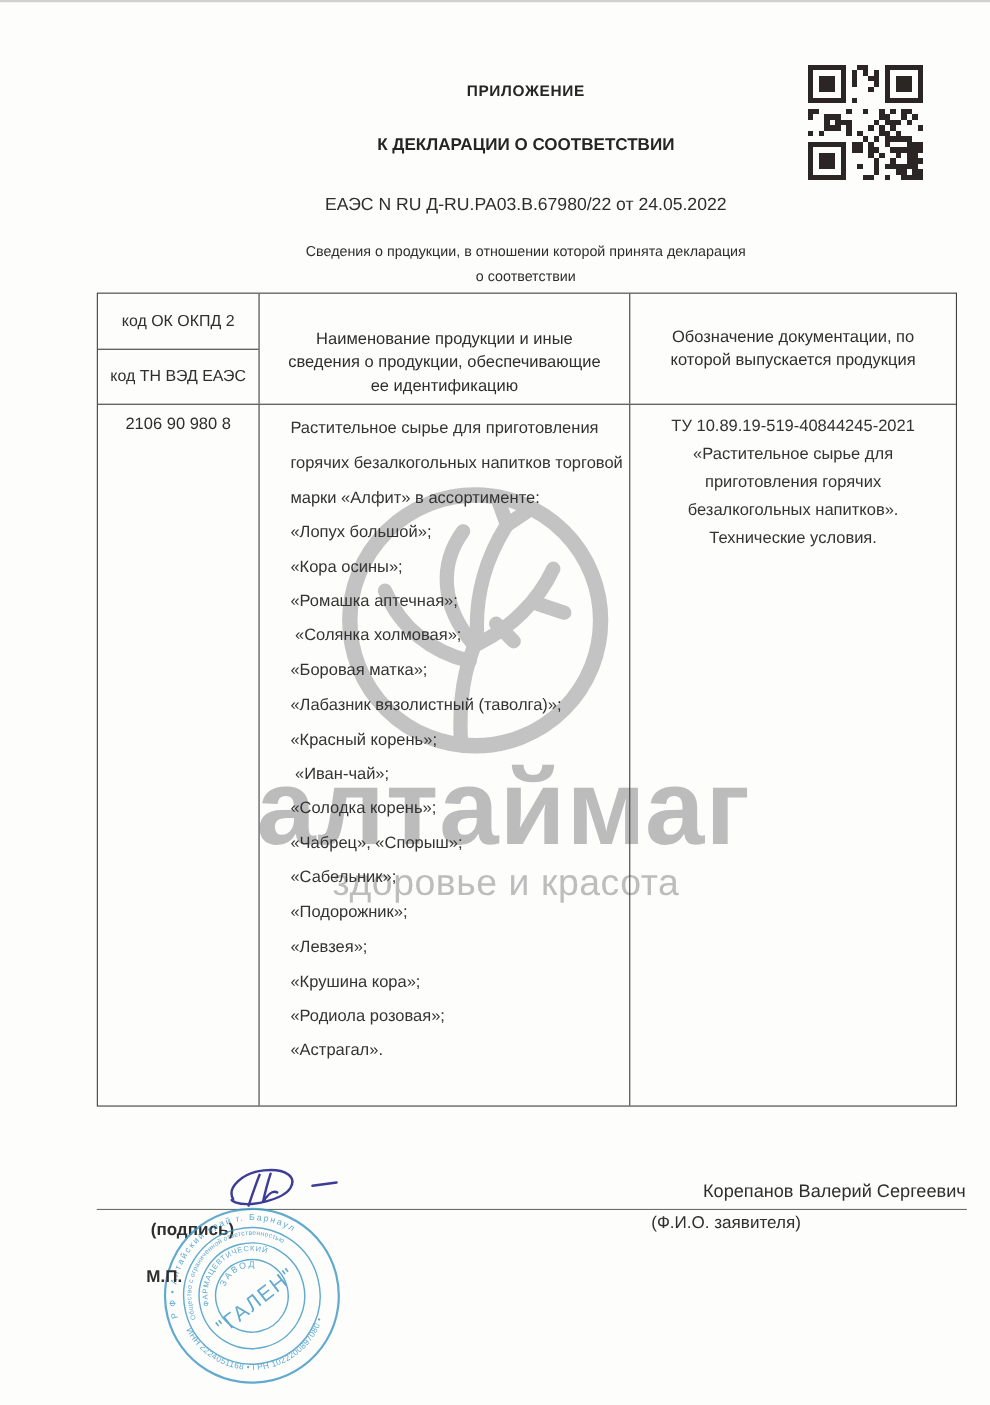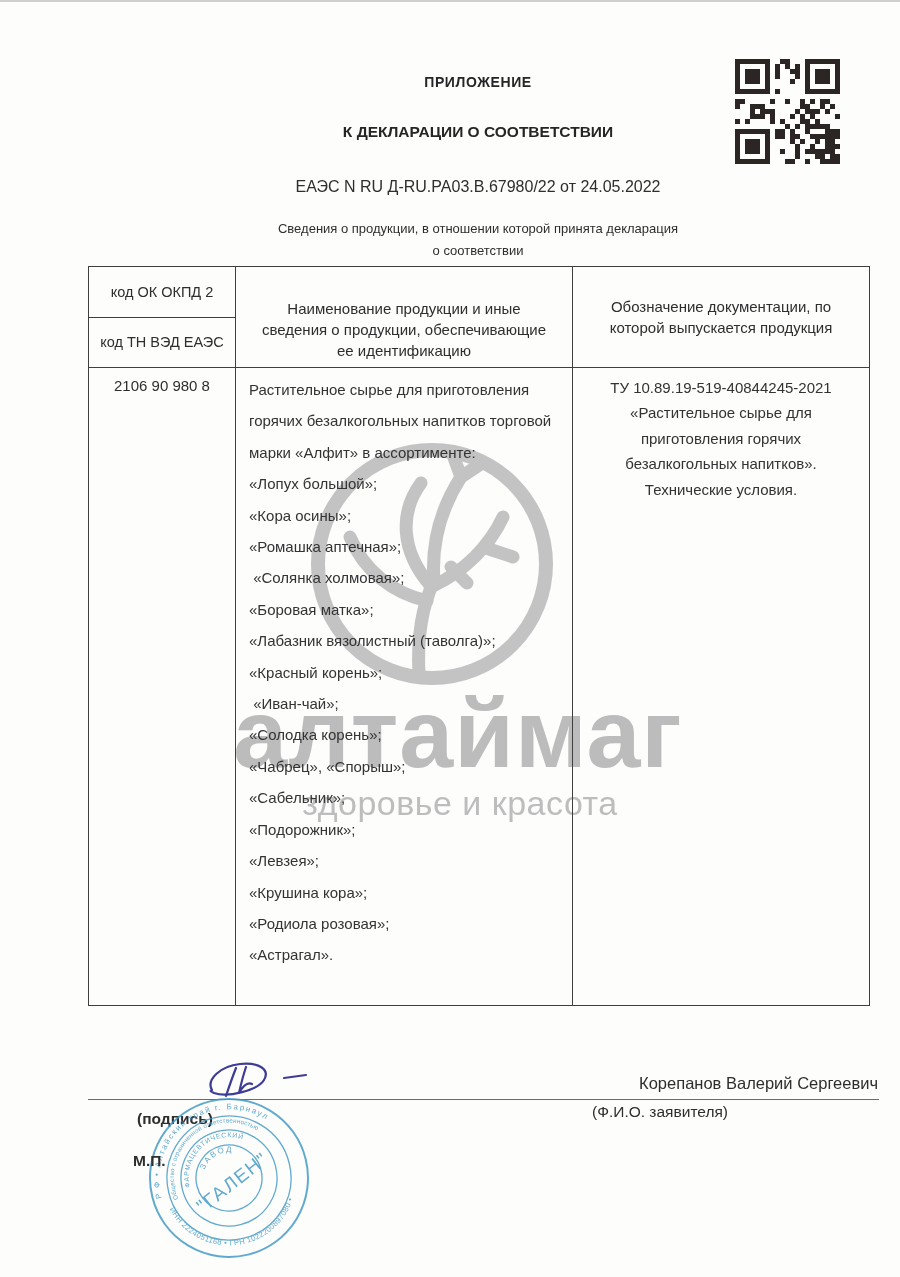--- a/index.html
+++ b/index.html
@@ -38,21 +38,21 @@
   .c2 { width:337px; border-right:1.6px solid #3f3f3f; }
   .c3 { flex:1; }
   .hc { display:flex; align-items:center; justify-content:center; text-align:center; }
   .c1h { display:flex; flex-direction:column; }
   .c1h .sub { flex:1; display:flex; align-items:center; justify-content:center; font-size:14.5px; }
   .c1h .sub.top { border-bottom:1.4px solid #3f3f3f; }
   .hc .wrap2 { max-width:300px; line-height:21px;margin-top:24px; }
   .hc .wrap3 { max-width:268px; line-height:21px; }
   .code-cell { text-align:center; padding-top:9px; font-size:15px; }
   .prod-cell { padding:6px 10px 0 13px; }
-  .prod-line { line-height:31.4px; white-space:pre; font-size:15px; color:#333; }
+  .prod-line { line-height:31.4px; white-space:pre; font-size:15px; color:#333;margin-left:15px; }
   .docu-cell { padding-top:7px; text-align:center; }
   .docu-line { line-height:25.4px; font-size:15px; color:#333; }
 
   
   .wm { z-index:1; color:#bfbfbf; pointer-events:none; }
   .wm-tree { left:301px; top:431px; width:262px; height:262px; }
   .wm-brand {
     left:0; width:916px; top:676px; text-align:center;
     font-size:97px; font-weight:bold; color:#bcbcbc; letter-spacing:1px;
   }

